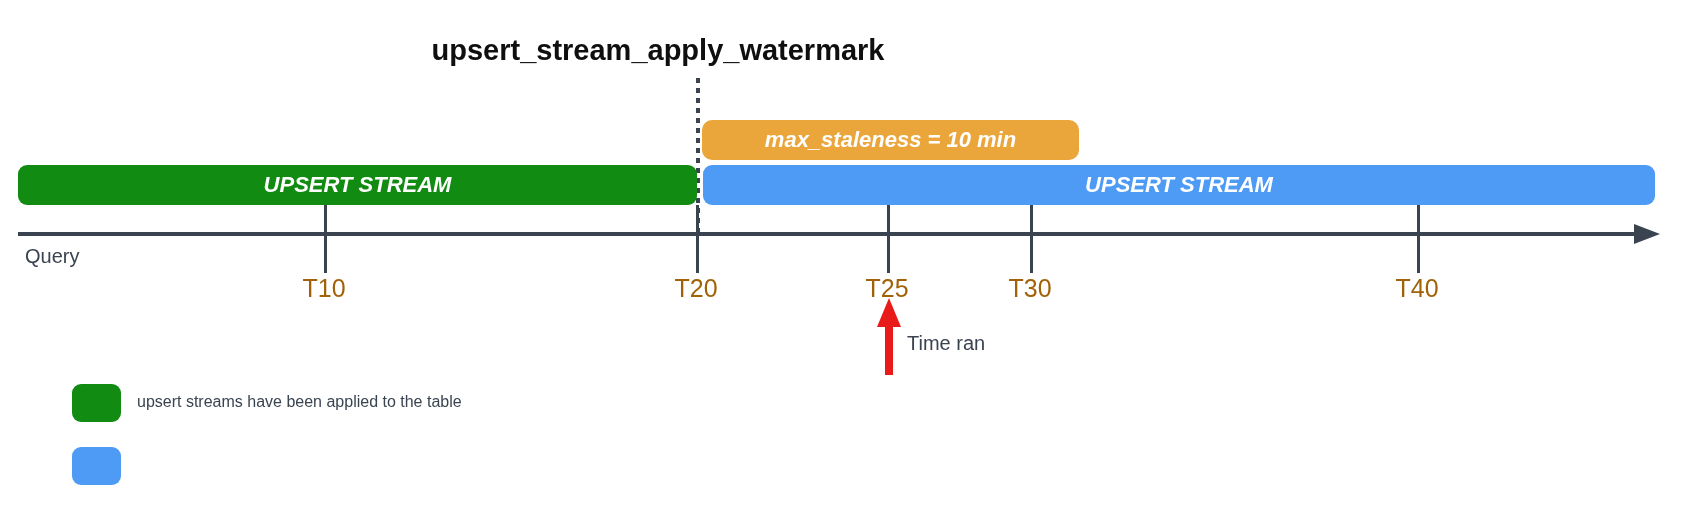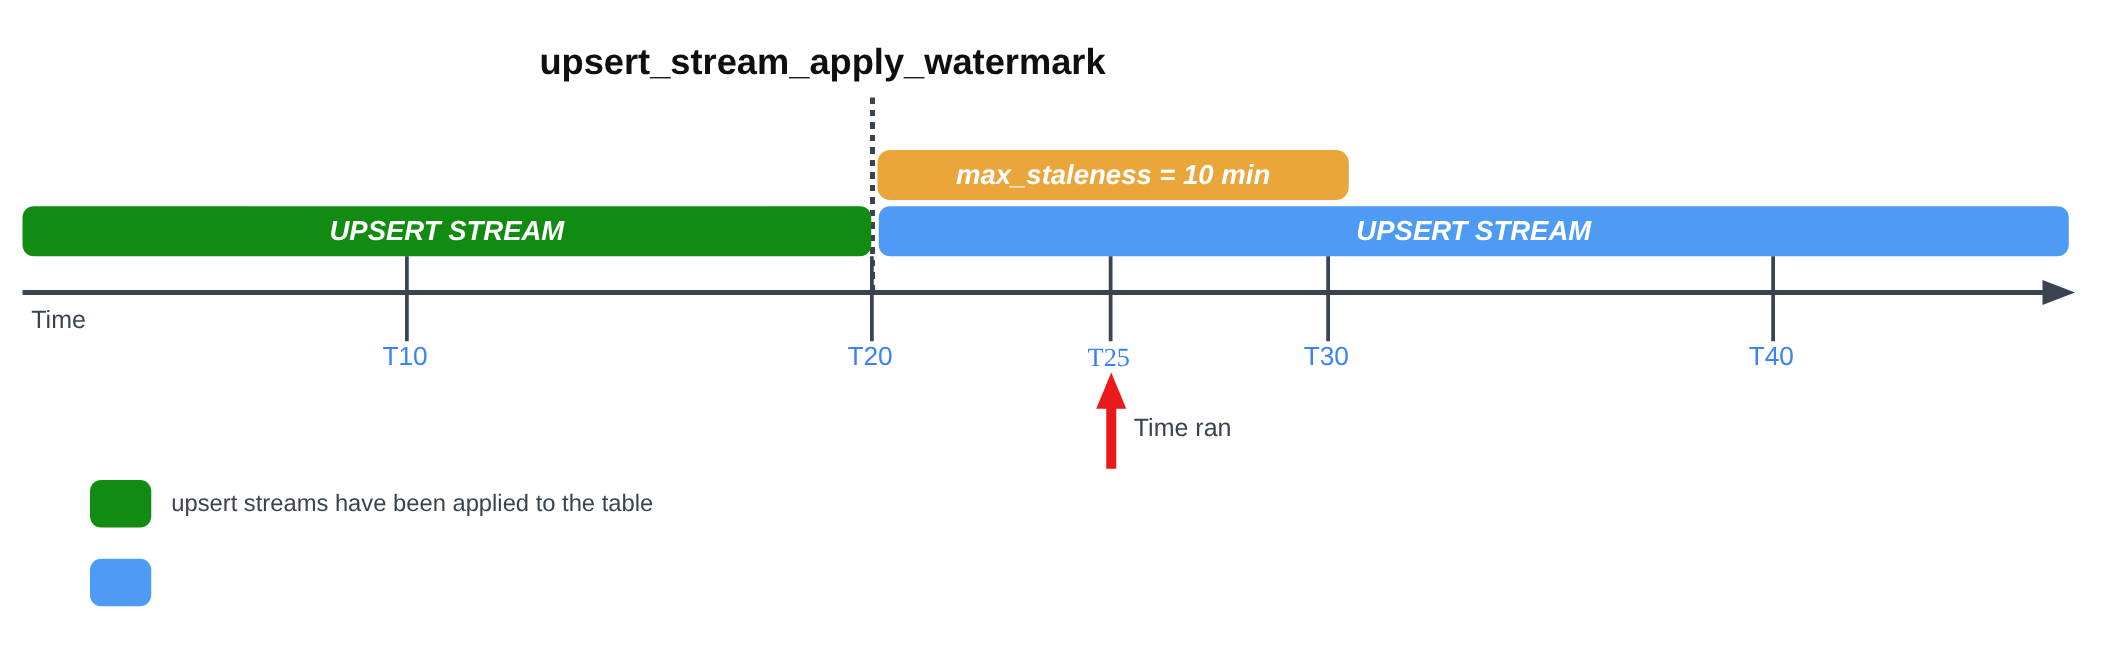--- a/index.html
+++ b/index.html
@@ -59,23 +59,23 @@
     left:25px;top:245px;
     font-size:20px;color:#3a4450;
   }
   .tick{
     position:absolute;top:205px;
     width:3px;height:68px;background:#3a4450;
   }
   .tick-label{
     position:absolute;top:274px;
     transform:translateX(-50%);
-    font-size:21px;color:#3b82f6;white-space:nowrap;
+    font-size:25px;color:#a16207;white-space:nowrap;
   }
-  .t10{left:324px;} .t20{left:696px;} .t25{left:887px;font-family:Liberation Serif, serif;} .t30{left:1061px;} .t40{left:1417px;}
+  .t10{left:324px;} .t20{left:696px;} .t25{left:887px;} .t30{left:1030px;} .t40{left:1417px;}
   .query-arrow-head{
     position:absolute;
     left:877px;top:298px;
     width:0;height:0;
     border-bottom:29px solid #e81a1a;
     border-left:12px solid transparent;
     border-right:12px solid transparent;
   }
   .query-arrow-shaft{
     position:absolute;
@@ -89,21 +89,21 @@
     font-size:20px;color:#3a4450;white-space:nowrap;
   }
   .legend-swatch{
     position:absolute;left:72px;
     width:49px;height:38px;border-radius:9px;
   }
   .legend-swatch.applied{top:384px;background:#118b11;}
   .legend-swatch.unapplied{top:447px;background:#4d9bf5;}
   .legend-text{
     position:absolute;left:137px;
-    font-size:19px;color:#3a4450;white-space:nowrap;
+    font-size:16px;color:#3a4450;white-space:nowrap;
   }
   .legend-text.applied{top:393px;}
   .legend-text.unapplied{top:455px;}
 </style>
 </head>
 <body>
 
 <div class="canvas">
 
   <div class="title">upsert_stream_apply_watermark</div>
@@ -117,21 +117,21 @@
   <div class="bar bar-applied">
     <span>UPSERT STREAM</span>
   </div>
 
   <div class="bar bar-unapplied">
     <span>UPSERT STREAM</span>
   </div>
 
   <div class="axis-line"></div>
   <div class="axis-arrowhead"></div>
-  <div class="time-label">Time</div>
+  <div class="time-label">Query</div>
 
   <div class="tick t10"></div>
   <div class="tick t20"></div>
   <div class="tick t25"></div>
   <div class="tick t30"></div>
   <div class="tick t40"></div>
 
   <div class="tick-label t10">T10</div>
   <div class="tick-label t20">T20</div>
   <div class="tick-label t25">T25</div>

